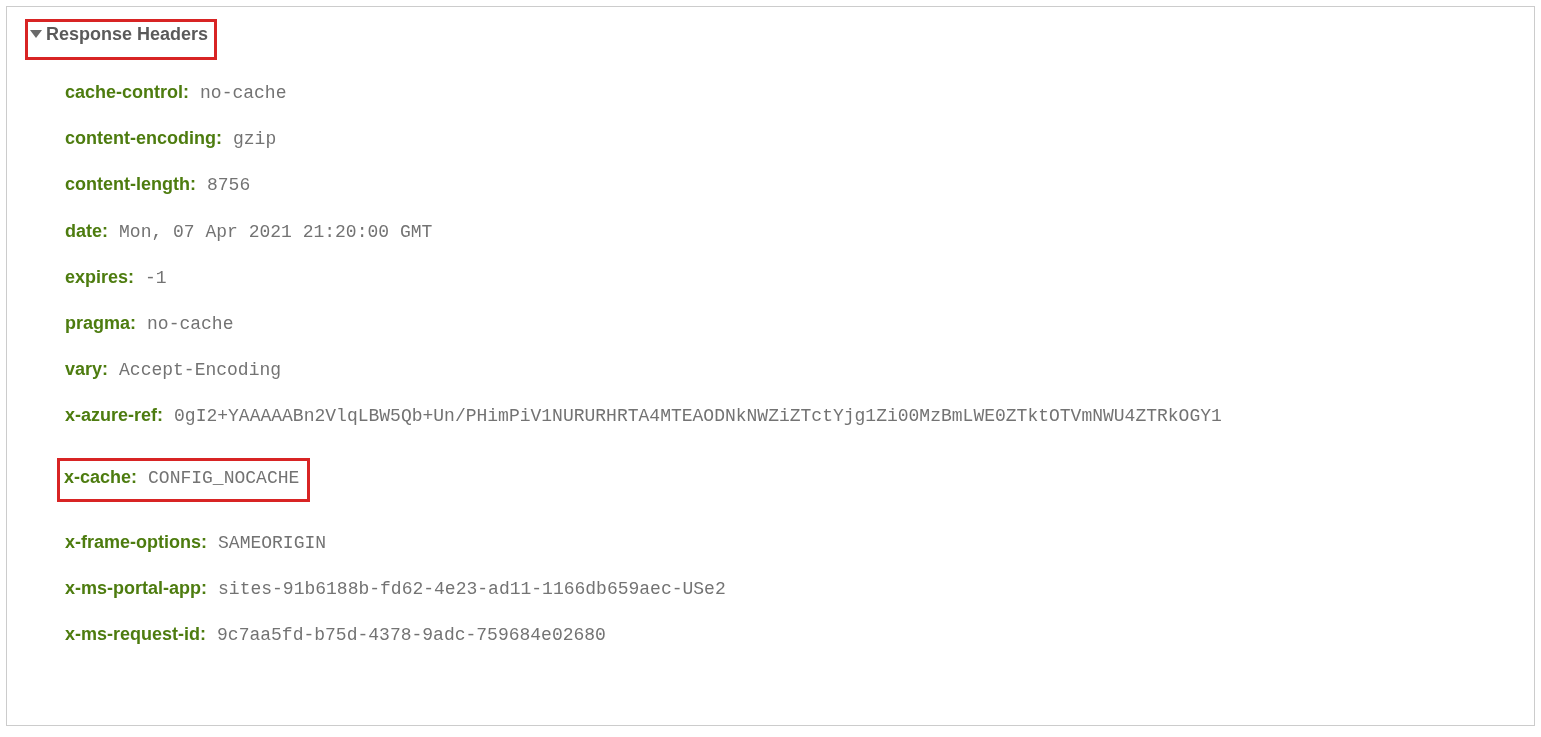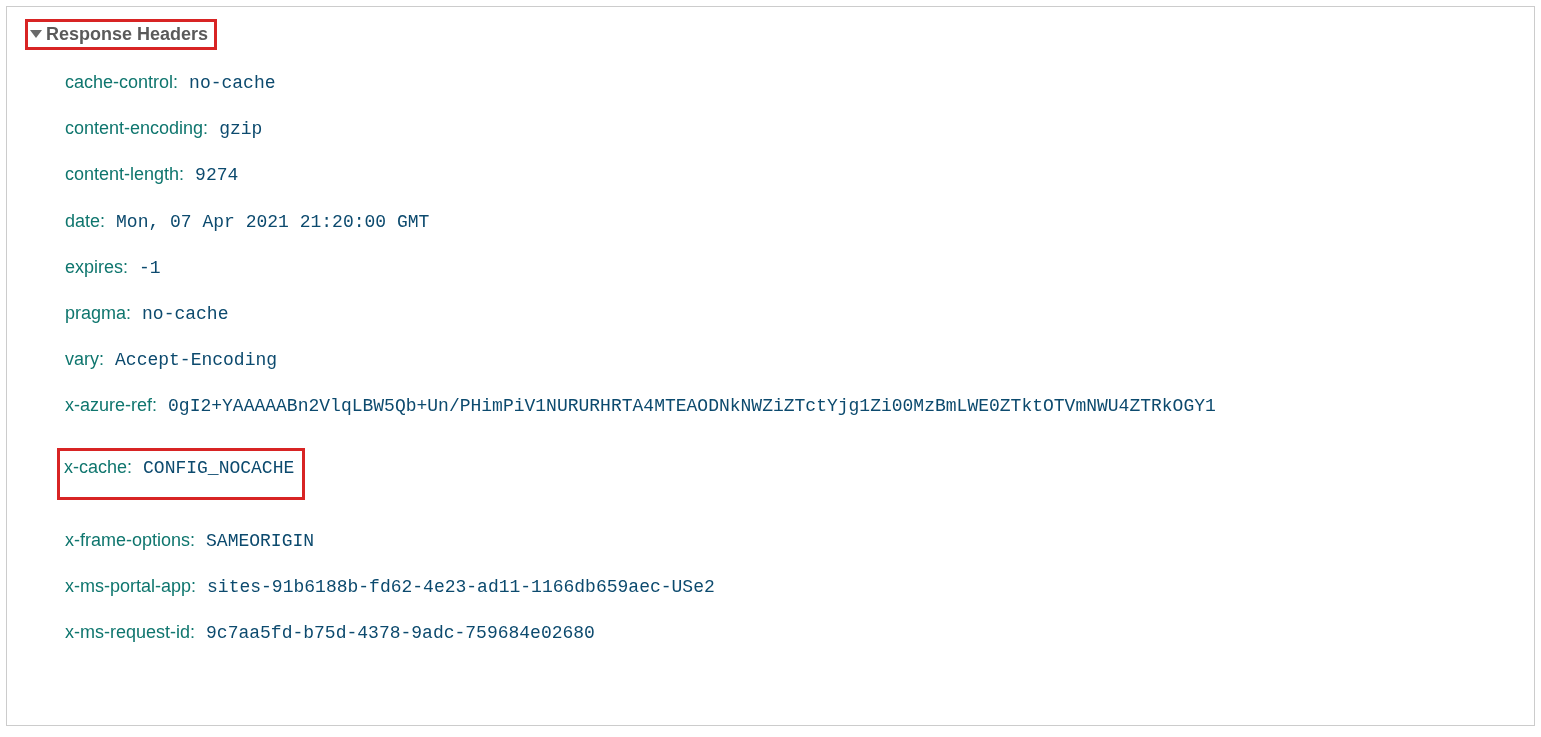--- a/index.html
+++ b/index.html
@@ -30,45 +30,45 @@
       margin-right: 4px;
       transform: translateY(-1px);
     }
     .section-title {
       font-weight: 700;
       color: #5a5a5a;
       font-size: 18px;
     }
     .title-highlight {
       border: 3px solid #d82424;
-      padding: 2px 6px 2px 2px;
+      padding: 2px 6px 12px 2px;
       display: inline-flex;
       align-items: center;
     }
     .headers-list {
       margin-left: 40px;
     }
     .header-row {
       margin: 20px 0;
       font-size: 18px;
       line-height: 1.4;
     }
     .header-name {
-      font-weight: 400;
-      color: #0f766e;
+      font-weight: 700;
+      color: #4d7c0f;
     }
     .header-value {
       font-family: Consolas, "Courier New", monospace;
-      color: #0c4a6e;
+      color: #737373;
       margin-left: 6px;
       word-break: break-all;
     }
     .row-highlight {
       border: 3px solid #d82424;
-      padding: 4px 8px 16px 4px;
+      padding: 4px 8px 8px 4px;
       display: inline-block;
       margin: 8px 0;
     }
     .row-highlight .header-row { margin: 0; }
   </style>
 </head>
 <body>
 
 <div class="panel">
 
@@ -86,21 +86,21 @@
       <span class="header-value">no-cache</span>
     </div>
 
     <div class="header-row">
       <span class="header-name">content-encoding:</span>
       <span class="header-value">gzip</span>
     </div>
 
     <div class="header-row">
       <span class="header-name">content-length:</span>
-      <span class="header-value">9274</span>
+      <span class="header-value">8756</span>
     </div>
 
 
     <div class="header-row">
       <span class="header-name">date:</span>
       <span class="header-value">Mon, 07 Apr 2021 21:20:00 GMT</span>
     </div>
 
     <div class="header-row">
       <span class="header-name">expires:</span>

